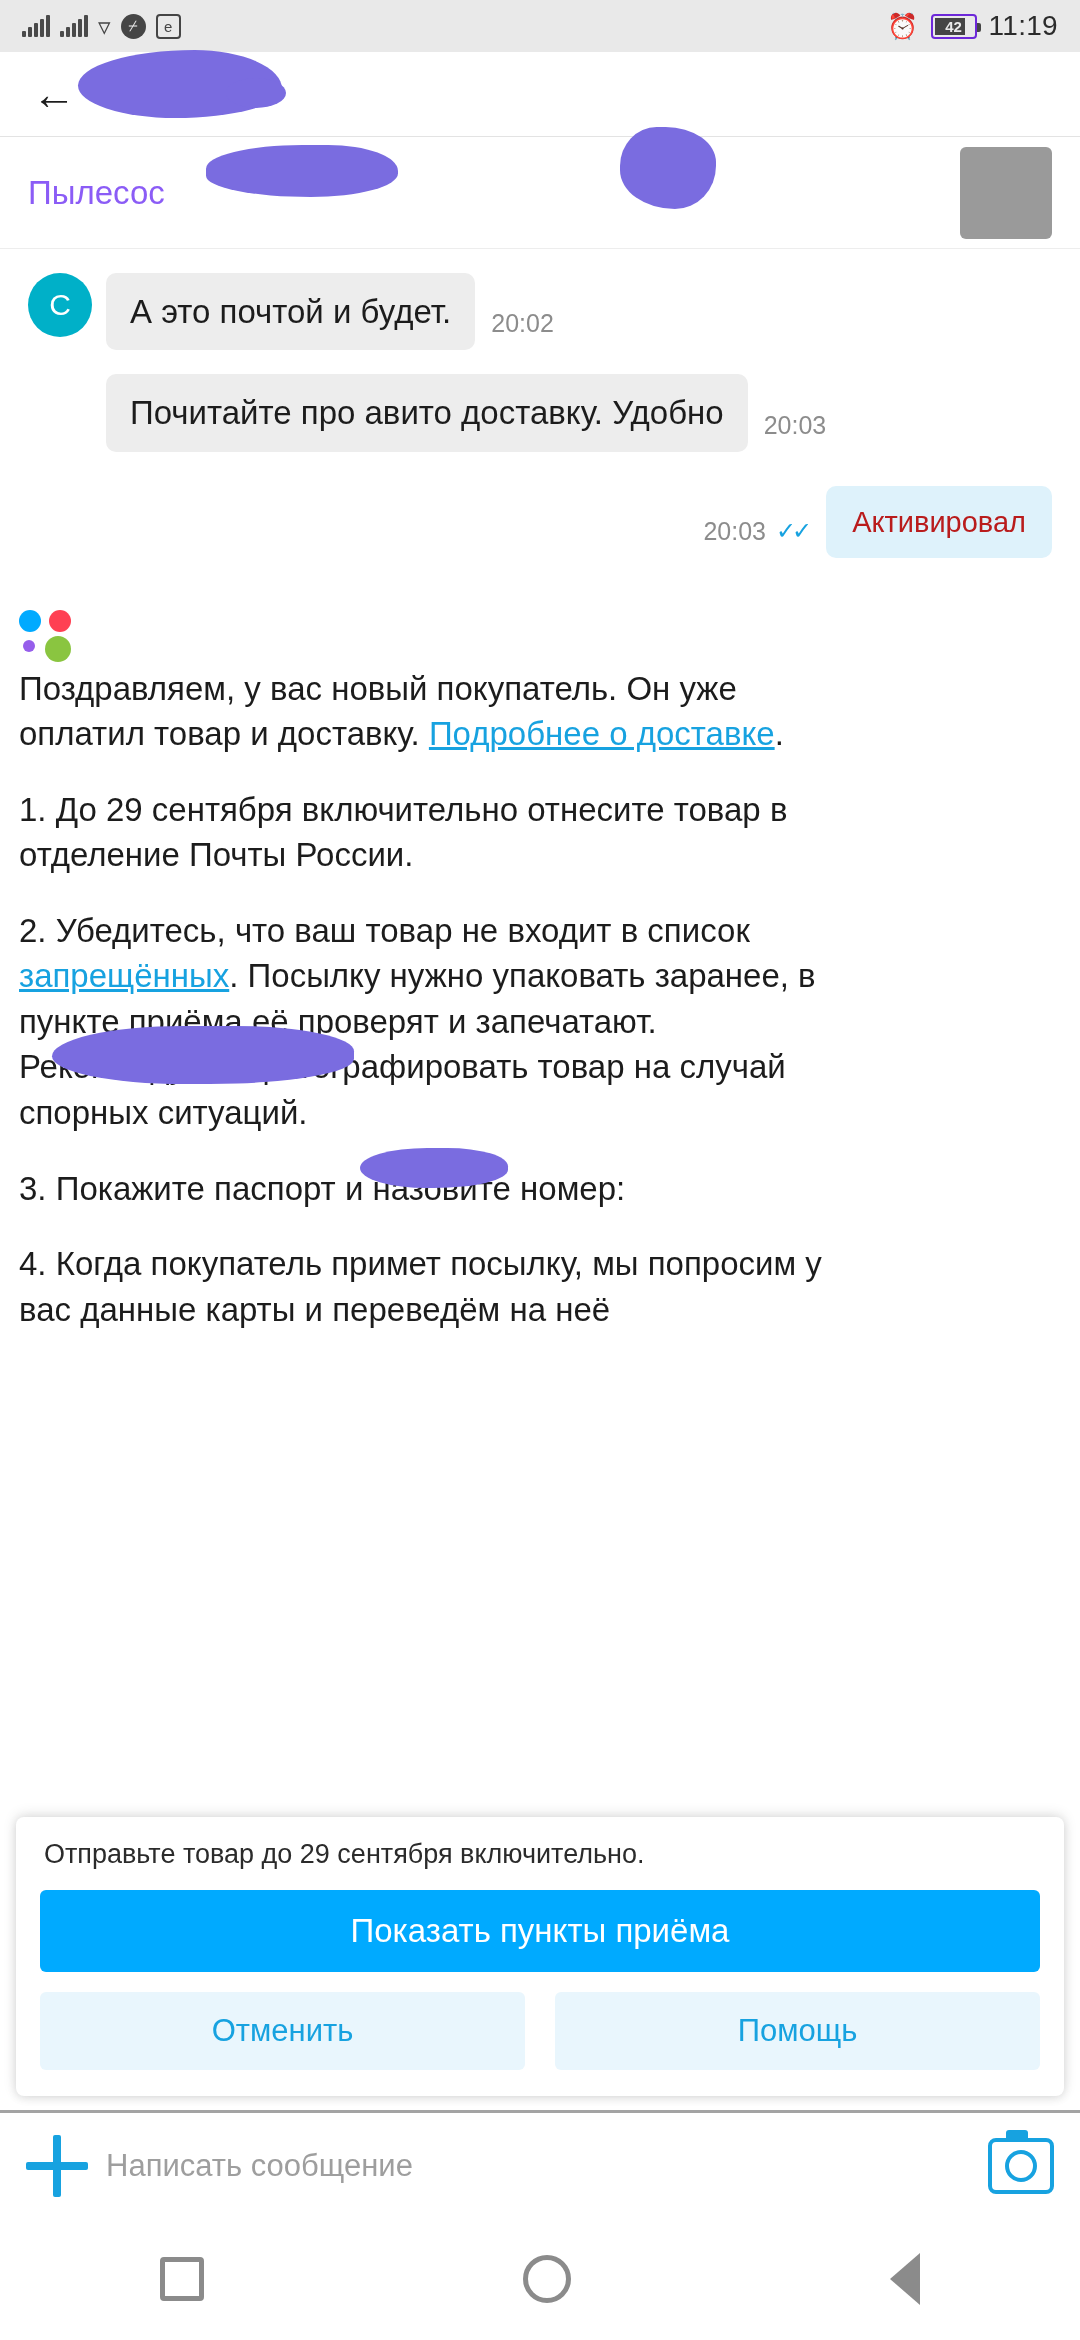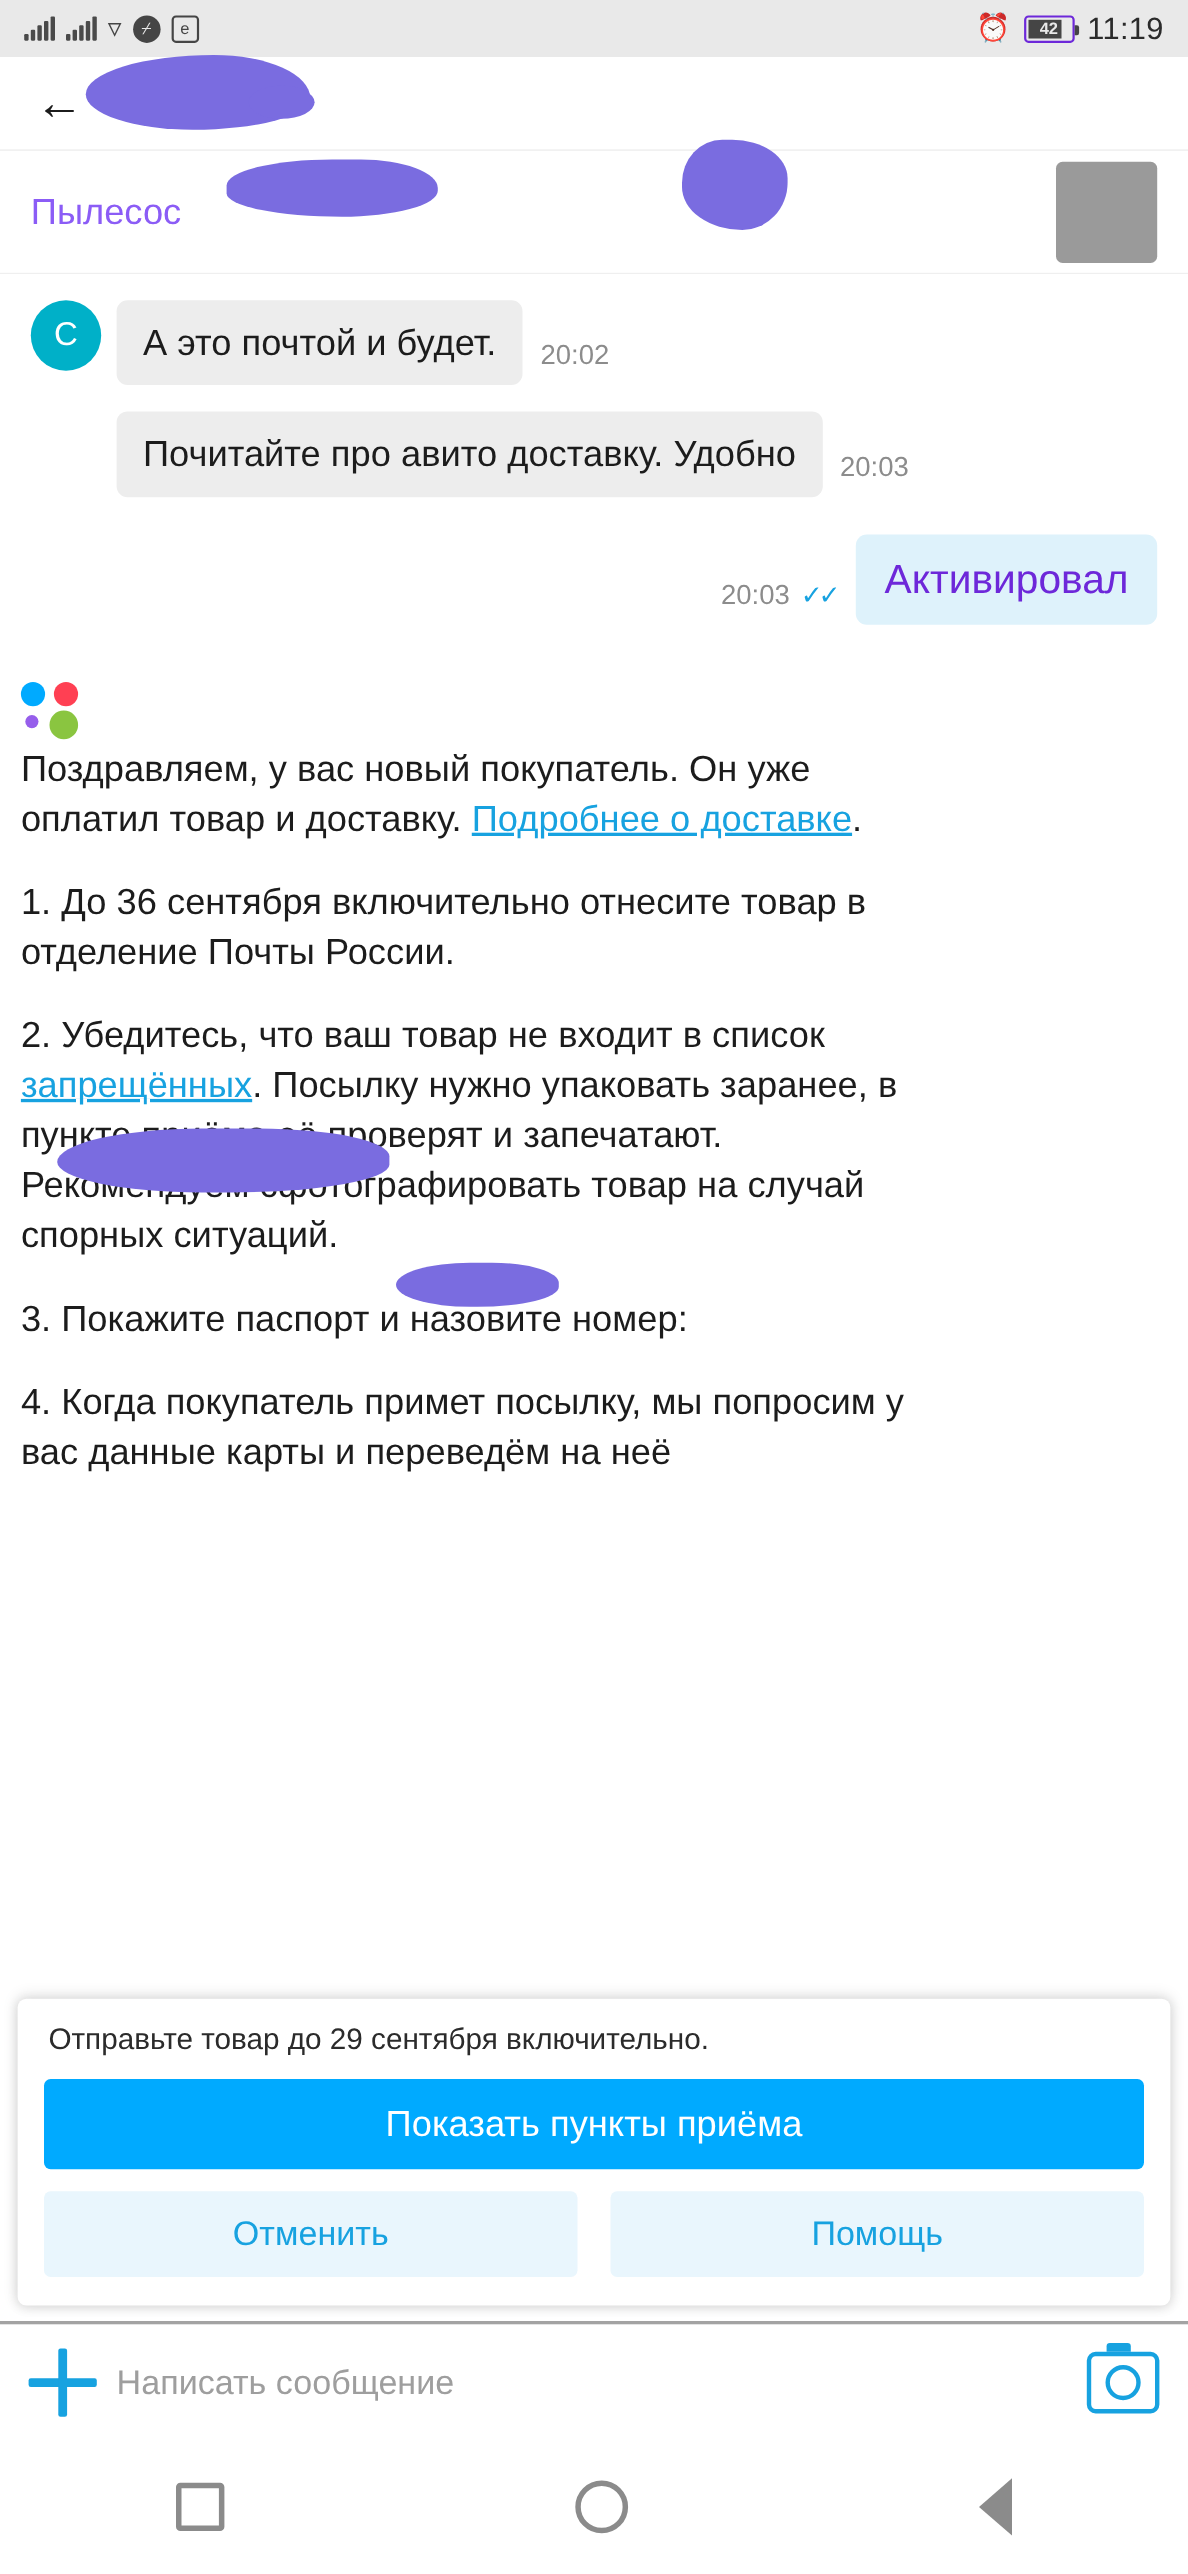--- a/index.html
+++ b/index.html
@@ -129,21 +129,21 @@
     margin-left: 16px; align-self: flex-end; padding-bottom: 12px;
     white-space: nowrap;
   }
   .msg-out-wrap {
     display: flex; align-items: flex-end; justify-content: flex-end;
     margin-top: 34px;
   }
   .bubble-out {
     background: #def2fb; border-radius: 10px;
     padding: 18px 26px;
-    font-size: 37px; color: #6d28d9; line-height: 1.25;
+    font-size: 29px; color: #b91c1c; line-height: 1.25;
   }
   .out-meta {
     display: flex; align-items: center; gap: 10px;
     margin-right: 18px; padding-bottom: 12px;
     font-size: 25px; color: #8c8c8c;
   }
   .ticks { color: #17a2e0; font-size: 24px; letter-spacing: -4px; }
 
   
   #sys-msg {
@@ -348,21 +348,21 @@
       <div id="sys-logo">
         <b class="d1"></b>
           <b class="d2"></b>
           <b class="d3"></b>
           <b class="d4"></b>
       </div>
       <div id="sys-body">
         <p>
           <span>Поздравляем, у вас новый покупатель. Он уже оплатил товар и доставку. </span><a class="link" href="#">Подробнее о доставке</a><span>.</span>
         </p>
-        <p>1. До 36 сентября включительно отнесите товар в отделение Почты России.</p>
+        <p>1. До 29 сентября включительно отнесите товар в отделение Почты России.</p>
         <p>
           <span>2. Убедитесь, что ваш товар не входит в список </span><a class="link" href="#">запрещённых</a><span>. Посылку нужно упаковать заранее, в пункте приёма её проверят и запечатают. Рекомендуем сфотографировать товар на случай спорных ситуаций.</span>
         </p>
         <p>3. Покажите паспорт и назовите номер:</p>
         <p>4. Когда покупатель примет посылку, мы попросим у вас данные карты и переведём на неё</p>
       </div>
     </div>
 
     <div id="action-card">
       <div id="action-note">Отправьте товар до 29 сентября включительно.</div>

